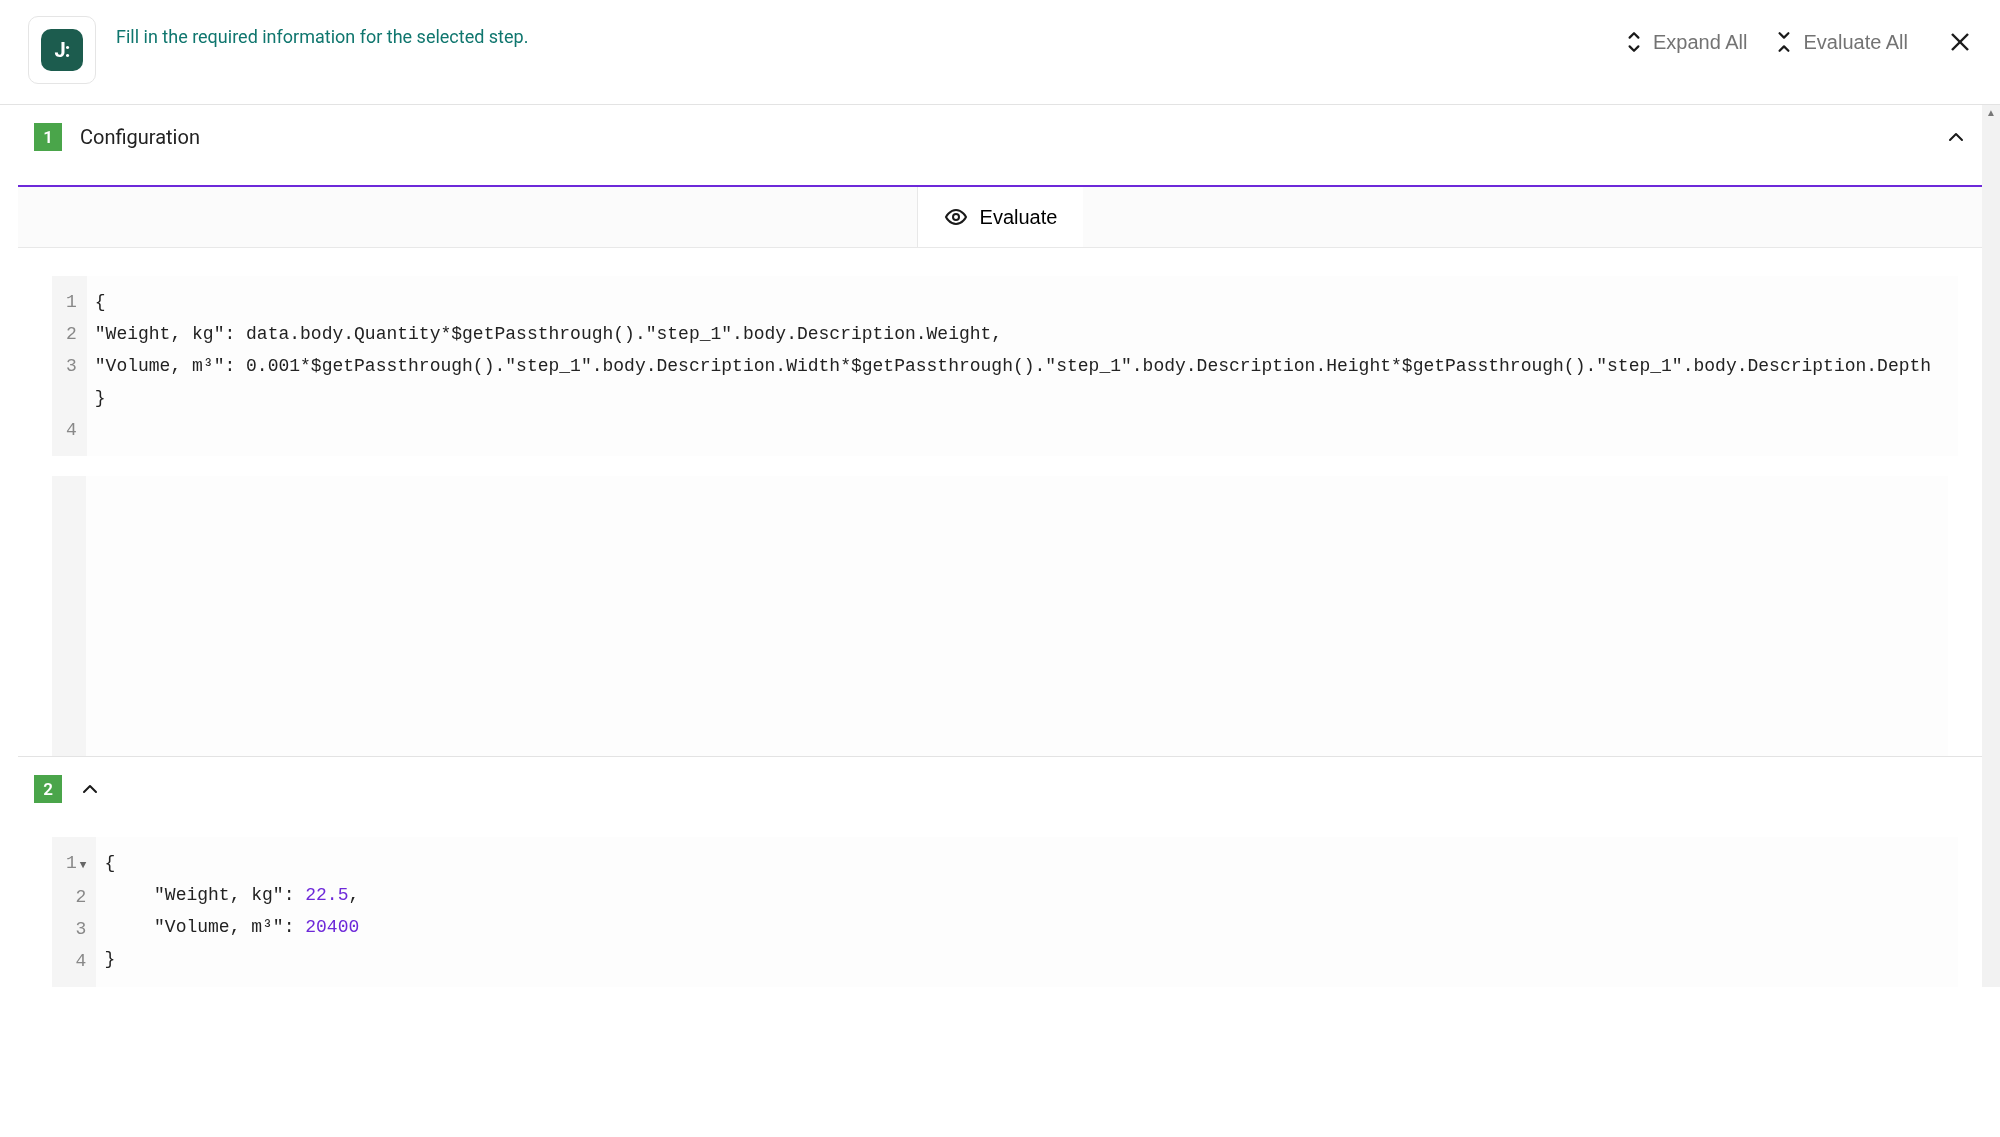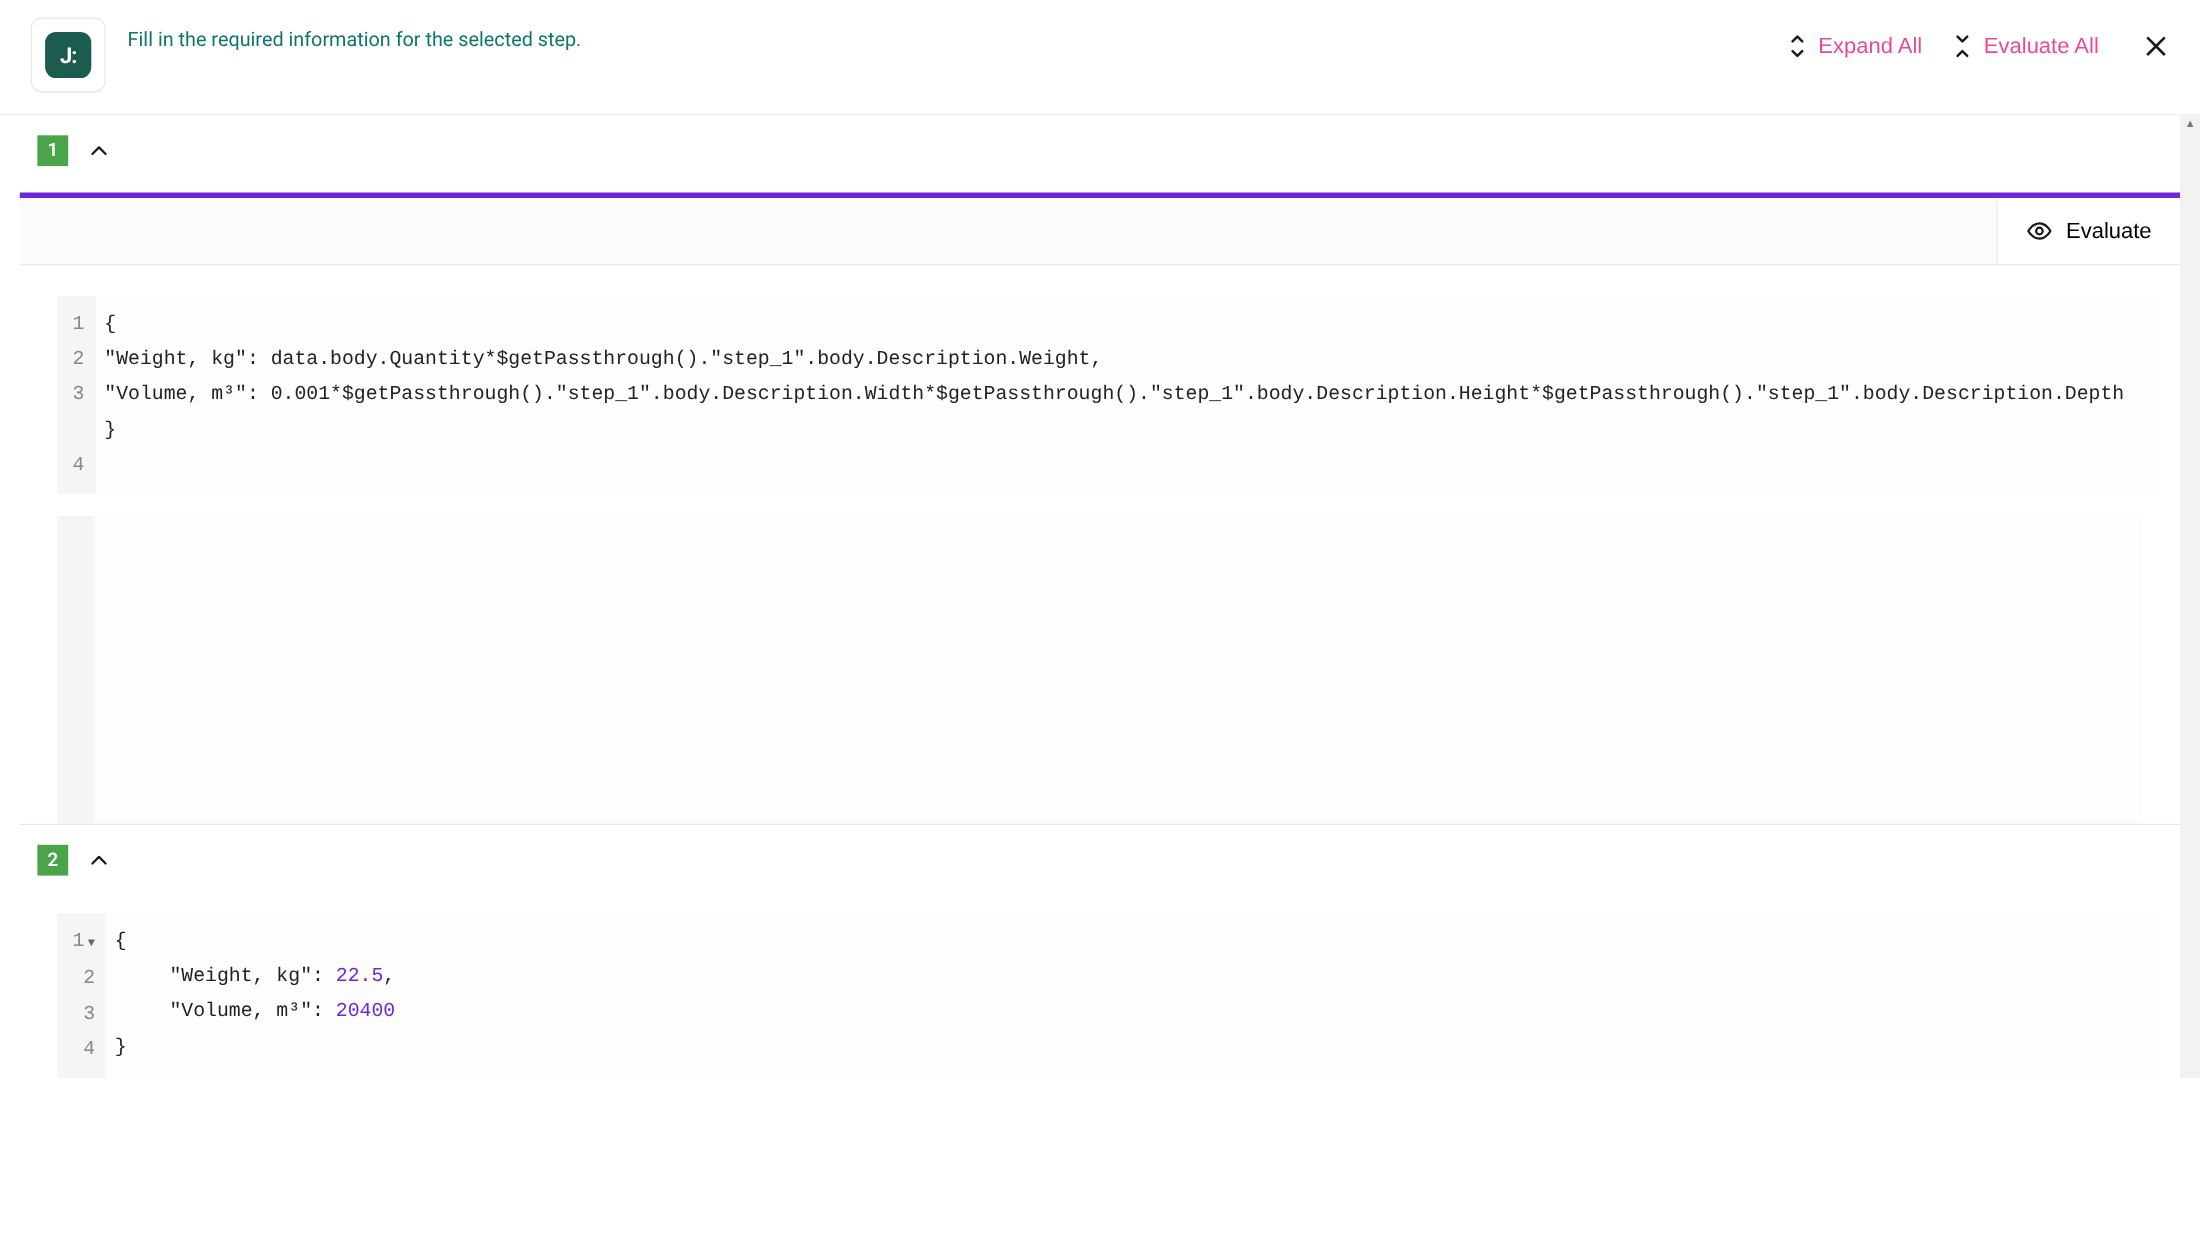--- a/index.html
+++ b/index.html
@@ -46,21 +46,21 @@
   display: flex;
   align-items: center;
   gap: 28px;
   padding-top: 14px;
 }
 .hdr-btn {
   display: flex;
   align-items: center;
   gap: 10px;
   font-size: 20px;
-  color: #ec4899;
+  color: #737373;
   cursor: pointer;
   background: none;
   border: none;
 }
 .hdr-btn svg { width: 18px; height: 22px; }
 .close-btn { cursor: pointer; display:flex; align-items:center; margin-left:12px;}
 .close-btn svg { width: 24px; height: 24px; stroke: #1a1a1a; stroke-width: 2.4; }
 
 .content { position: relative; }
 .scroll-track {
@@ -87,26 +87,26 @@
   color: #fff;
   font-size: 17px;
   font-weight: 600;
   display: flex; align-items: center; justify-content: center;
 }
 .section-title { font-size: 20px; color: #222; flex:1; }
 .chevron { width:20px; height:20px; }
 
 .toolbar {
   display: flex;
-  justify-content: flex-end;
+  justify-content: center;
   padding: 0;
-  border-top: 5px solid #6d28d9;
+  border-top: 2px solid #6d28d9;
   border-bottom: 1px solid #e8e8e8;
   background: #fbfbfb;
-  margin: 6px 18px;
+  margin: 16px 18px;
 }
 .eval-btn {
   display: flex;
   align-items: center;
   gap: 12px;
   font-size: 20px;
   padding: 18px 26px;
   border-left: 1px solid #e8e8e8;
   background: #fff;
   cursor: pointer;
@@ -186,20 +186,21 @@
   </div>
 </div>
 
 <div class="content">
   <div class="scroll-track">
     <div class="scroll-arrow-up">▲</div>
   </div>
 
   <div class="section-header">
     <div class="step-badge">1</div>
+    <div class="section-title">Configuration</div>
     <svg class="chevron" viewBox="0 0 20 20" fill="none" stroke="#1a1a1a" stroke-width="2" stroke-linecap="round" stroke-linejoin="round">
         <polyline points="4,13 10,7 16,13"></polyline>
       </svg>
   </div>
 
   <div class="toolbar">
     <button class="eval-btn">
       <svg viewBox="0 0 24 24" fill="none" stroke="#1a1a1a" stroke-width="2">
           <path d="M2 12s3.5-7 10-7 10 7 10 7-3.5 7-10 7S2 12 2 12z"></path>
           <circle cx="12" cy="12" r="3"></circle>

